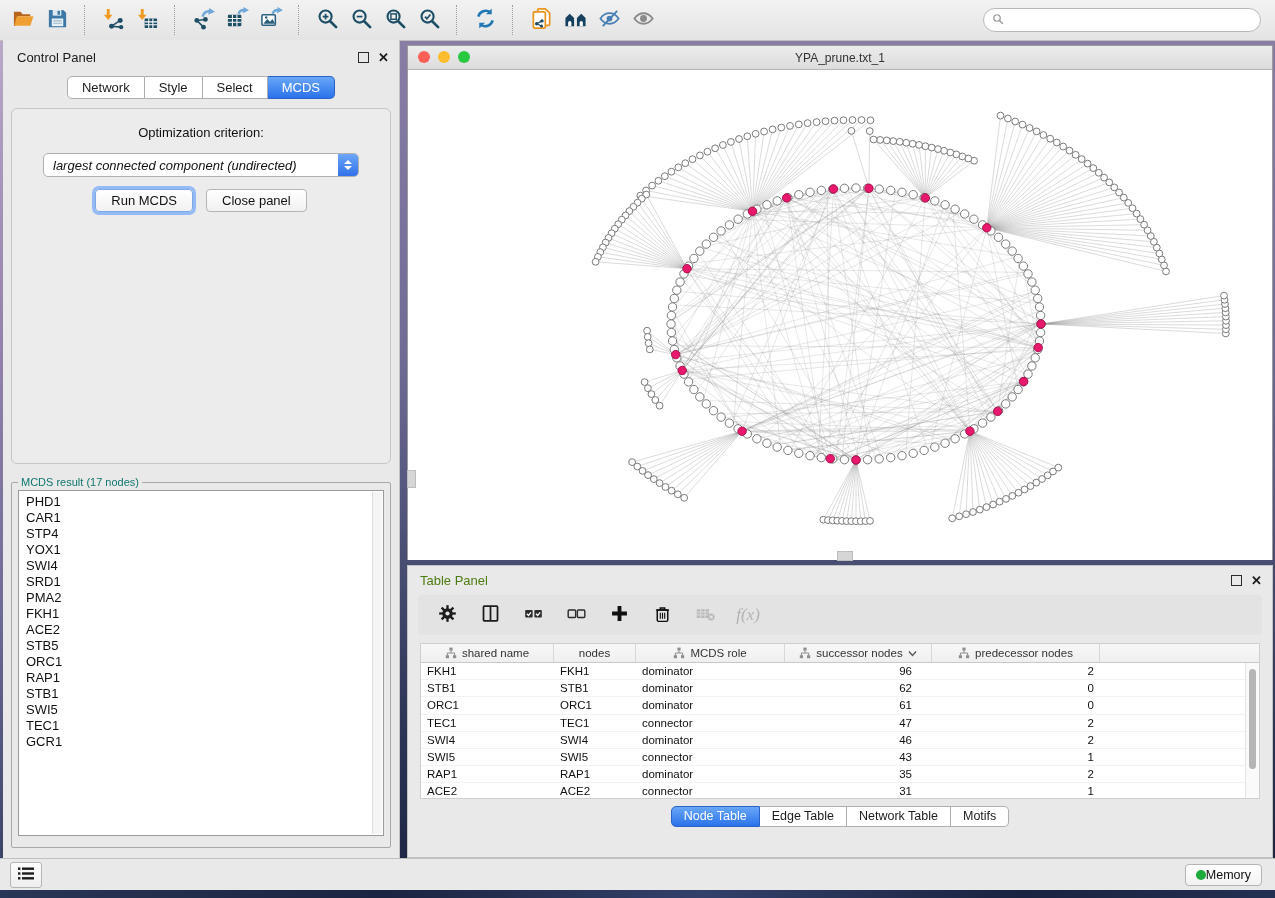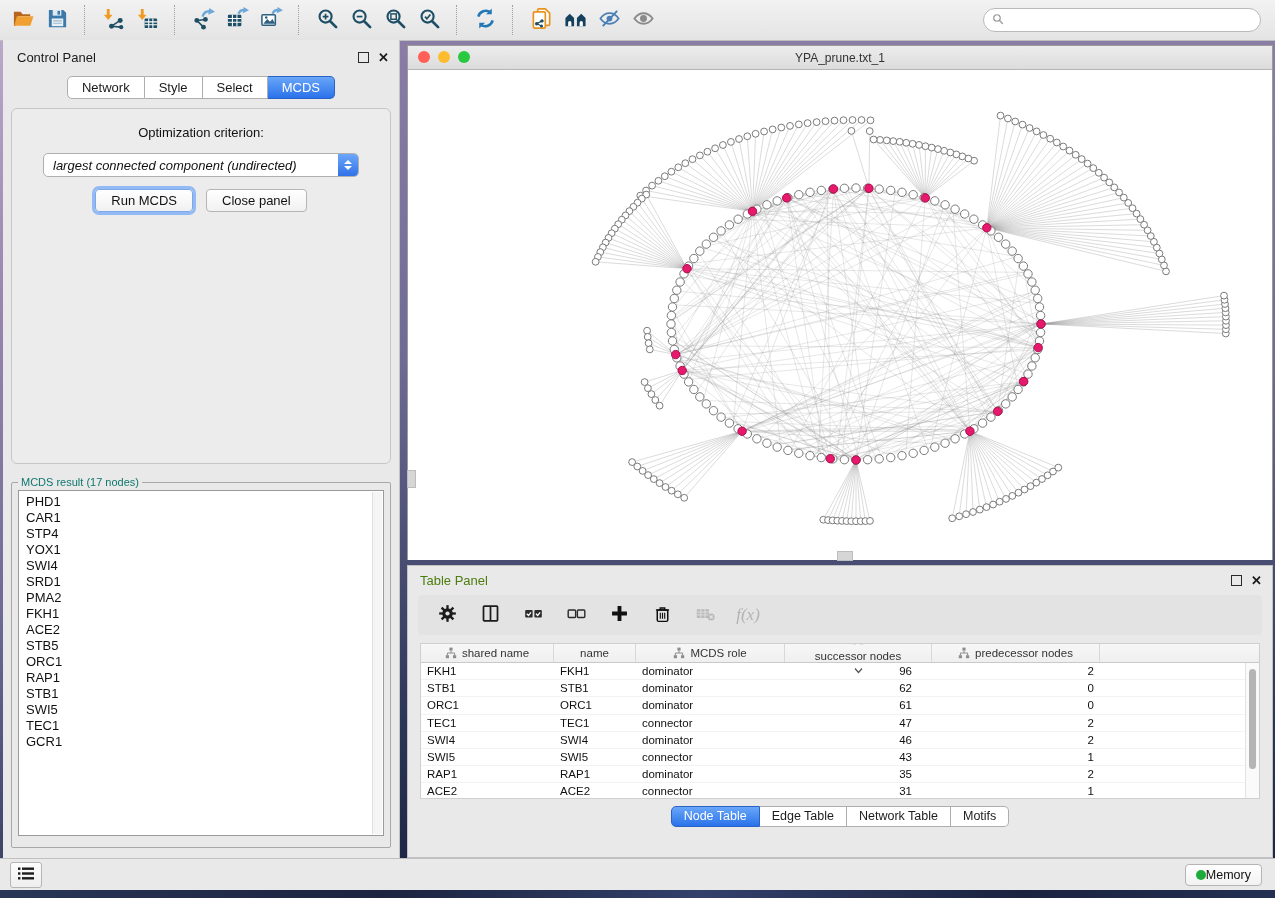--- a/index.html
+++ b/index.html
@@ -88,21 +88,21 @@
   .tp-toolbar .tbtn{width:26px;height:26px;display:flex;align-items:center;justify-content:center;}
   .tp-toolbar svg{width:21px;height:21px;}
   .fx-label{font-family:"Liberation Serif",serif;font-style:italic;font-size:17px;color:#b3b3b3;}
   .tp-table{position:relative;margin:8px 12px 0 12px;height:156px;background:#fff;border:1px solid #cfcfcf;
       box-sizing:border-box;overflow:hidden;}
   .thead{display:flex;height:19px;background:linear-gradient(180deg,#f7f7f7,#efefef);
       border-bottom:1px solid #c9c9c9;box-sizing:border-box;}
   .th{display:flex;align-items:center;justify-content:center;gap:5px;font-size:11.5px;color:#333;
       border-right:1px solid #d8d8d8;box-sizing:border-box;}
   .th svg{flex:0 0 auto;}
-  .c0{width:133px;} .c1{width:82px;} .c2{width:149px;} .c3{width:147px;flex-direction:column;} .c4{width:168px;} .cfill{flex:1;border-right:none;}
+  .c0{width:133px;} .c1{width:82px;} .c2{width:149px;} .c3{width:147px;} .c4{width:168px;} .cfill{flex:1;border-right:none;}
   .trow{display:flex;height:16.2px;align-items:center;border-bottom:1px solid #f2f2f2;}
   .td{font-size:11.5px;color:#111;box-sizing:border-box;padding:0 6px;white-space:nowrap;}
   .td.num{text-align:right;}
   .tscroll{position:absolute;right:0;top:19px;bottom:0;width:13px;background:#fafafa;border-left:1px solid #e2e2e2;}
   .tthumb{position:absolute;left:3px;top:6px;width:7px;height:100px;background:#b5b5b5;border-radius:4px;}
   .tp-tabs{display:flex;justify-content:center;margin-top:7px;}
 
   
   .status-bar{position:absolute;left:0;top:858px;width:1275px;height:32px;background:#e9e9e9;
       border-top:1px solid #c0c0c0;box-sizing:border-box;display:flex;align-items:center;}
@@ -1089,21 +1089,21 @@
         <div class="th c0">
           <svg width="12" height="12" viewBox="0 0 12 12">
               <rect x="4.4" y="0.6" width="3.2" height="3" fill="#8d8d8d"></rect>
               <rect x="0.8" y="8.2" width="3.2" height="3" fill="#8d8d8d"></rect>
               <rect x="8" y="8.2" width="3.2" height="3" fill="#8d8d8d"></rect>
               <path d="M6 3.6v2.4M2.4 8.2V6h7.2v2.2" stroke="#8d8d8d" fill="none"></path>
             </svg>
           <span>shared name</span>
         </div>
         <div class="th c1">
-          <span>name</span>
+          <span>nodes</span>
         </div>
         <div class="th c2">
           <svg width="12" height="12" viewBox="0 0 12 12">
               <rect x="4.4" y="0.6" width="3.2" height="3" fill="#8d8d8d"></rect>
               <rect x="0.8" y="8.2" width="3.2" height="3" fill="#8d8d8d"></rect>
               <rect x="8" y="8.2" width="3.2" height="3" fill="#8d8d8d"></rect>
               <path d="M6 3.6v2.4M2.4 8.2V6h7.2v2.2" stroke="#8d8d8d" fill="none"></path>
             </svg>
           <span>MCDS role</span>
         </div>

